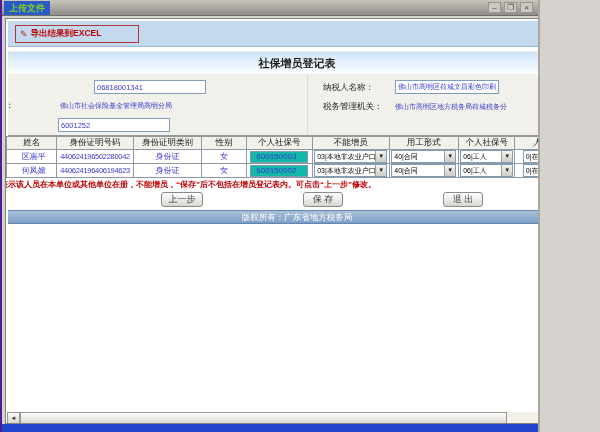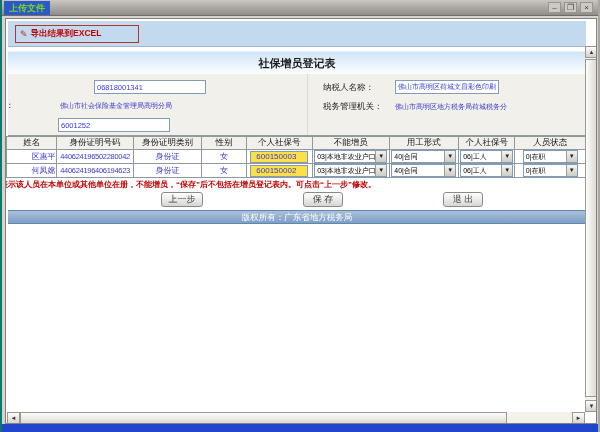--- a/index.html
+++ b/index.html
@@ -4,23 +4,23 @@
 <style>
   * { box-sizing: border-box; margin: 0; padding: 0; }
   html,body { width: 600px; height: 432px; }
   body {
     font-family: "Liberation Sans", sans-serif;
     font-size: 9px;
     background: #d6d3ce;
     overflow: hidden;
   }
   .win {
-    position: relative; width: 600px; height: 432px;
+    position: relative; width: 540px; height: 432px;
     background: #d6d3ce; overflow: hidden;
-    border-left: 2px solid #0f766e; border-right: 2px solid #a9a7a0;
+    border-left: 2px solid #4c1d95; border-right: 2px solid #a9a7a0;
   }
   
   .titlebar {
     position: absolute; left: 0; top: 0; width: 100%; height: 16px;
     background: linear-gradient(#c9c6c0, #908d88);
     border-bottom: 1px solid #6f6d68;
   }
   .titletab {
     position: absolute; left: 2px; top: 1px; height: 14px;
     padding: 0 5px; background: #2b59c8;
@@ -68,24 +68,24 @@
   }
   .blue-text { position: absolute; color: #3a3ace; font-size: 7.5px; white-space: nowrap; }
   
   .tablewrap {
     position: absolute; left: 0px; top: 117px; width: 580px; height: 42px; overflow: hidden;
   }
   table { border-collapse: collapse; table-layout: fixed; }
   th, td { border: 1px solid #8f9a9f; overflow: hidden; white-space: nowrap; margin-top: 36px; }
   th { font-weight: normal; font-size: 8.5px; color: #111; height: 13px; background: #f1f0eb; text-align: center; }
   td { height: 13px; font-size: 8px; color: #3a3ace; text-align: center; padding: 0 1px; }
-  td.cell-name { text-align: right; padding-left: 5px; }
+  td.cell-name { text-align: center; padding-left: 5px; }
   td.cell-id { font-size: 7.5px; letter-spacing: -0.3px; }
   .ssn-input {
-    width: 58px; height: 12px; border: 1px solid #7f9db9; background: #fde047;
+    width: 58px; height: 12px; border: 1px solid #7f9db9; background: #14b8a6;
     color: #3a3ace; font-size: 8px; padding-left: 5px; font-family: "Liberation Sans", sans-serif;
   }
   .combo {
     display: flex; height: 13px; background: #fff; border: 1px solid #7f9db9; margin: 0 auto;
   }
   .combo-text { flex: 1; font-size: 7px; line-height: 11px; color: #000; text-align: left; padding-left: 2px; overflow: hidden; white-space: nowrap; }
   .combo-arrow {
     width: 11px; background: linear-gradient(#f4f3f0, #cfcdc6);
     border-left: 1px solid #a09e98; font-size: 6px; line-height: 11px; text-align: center; color: #222; cursor: pointer;
   }

